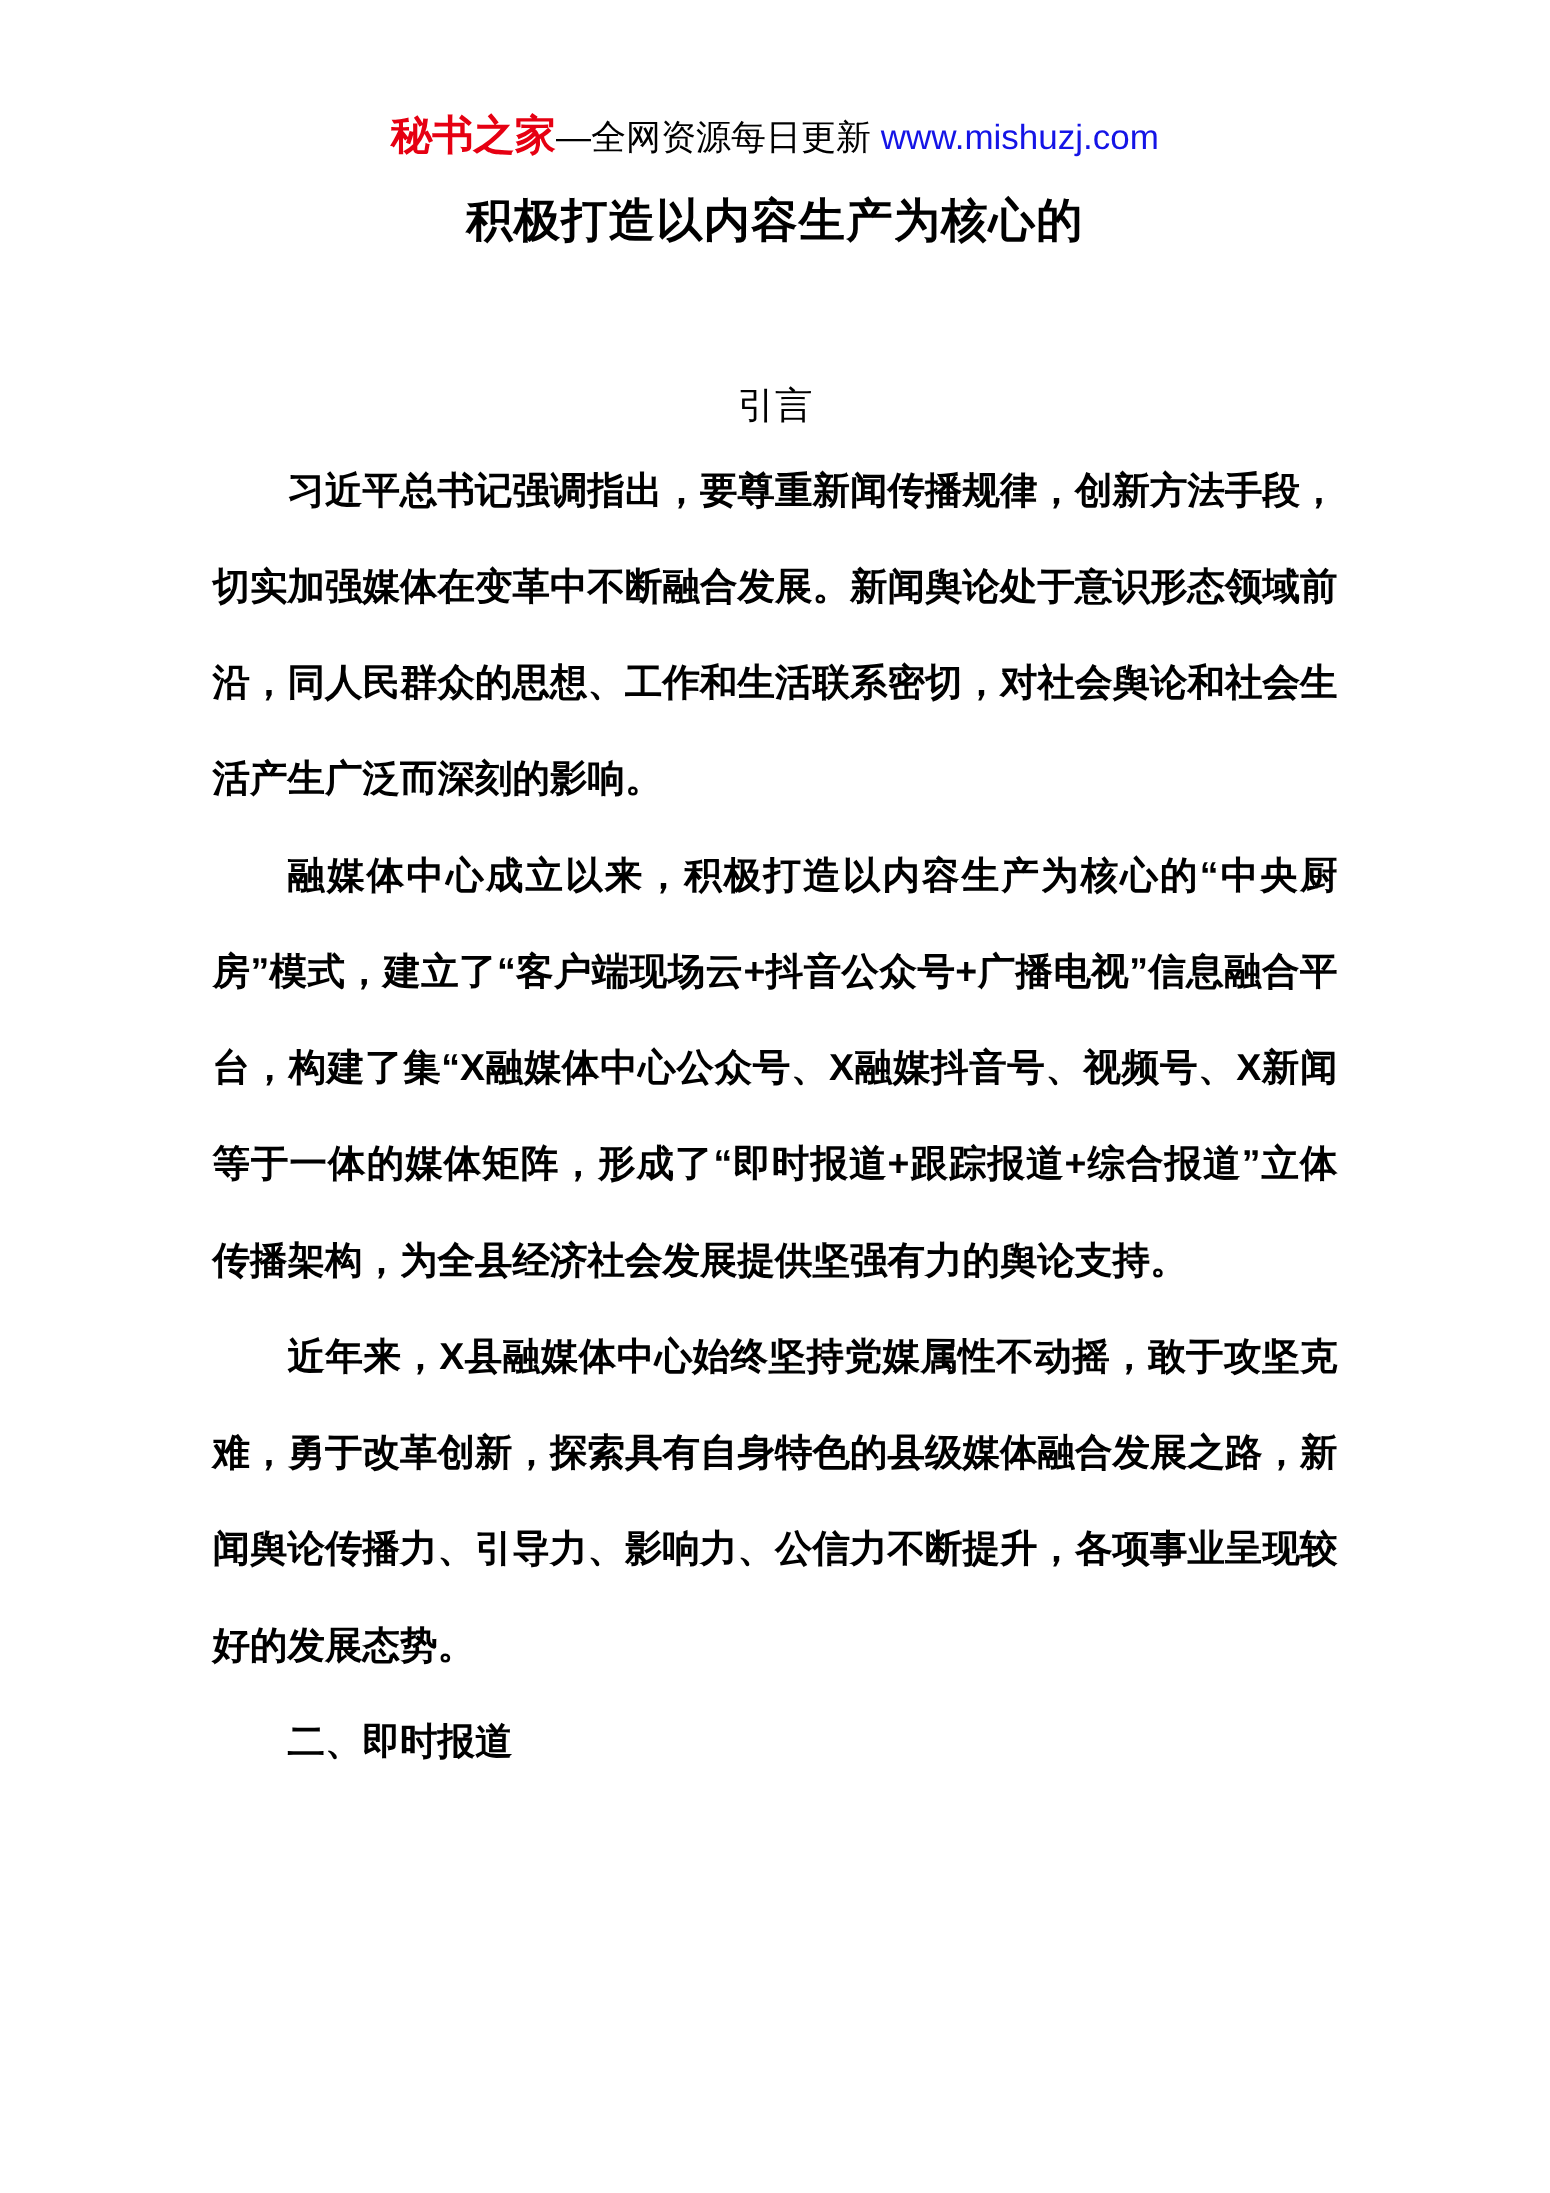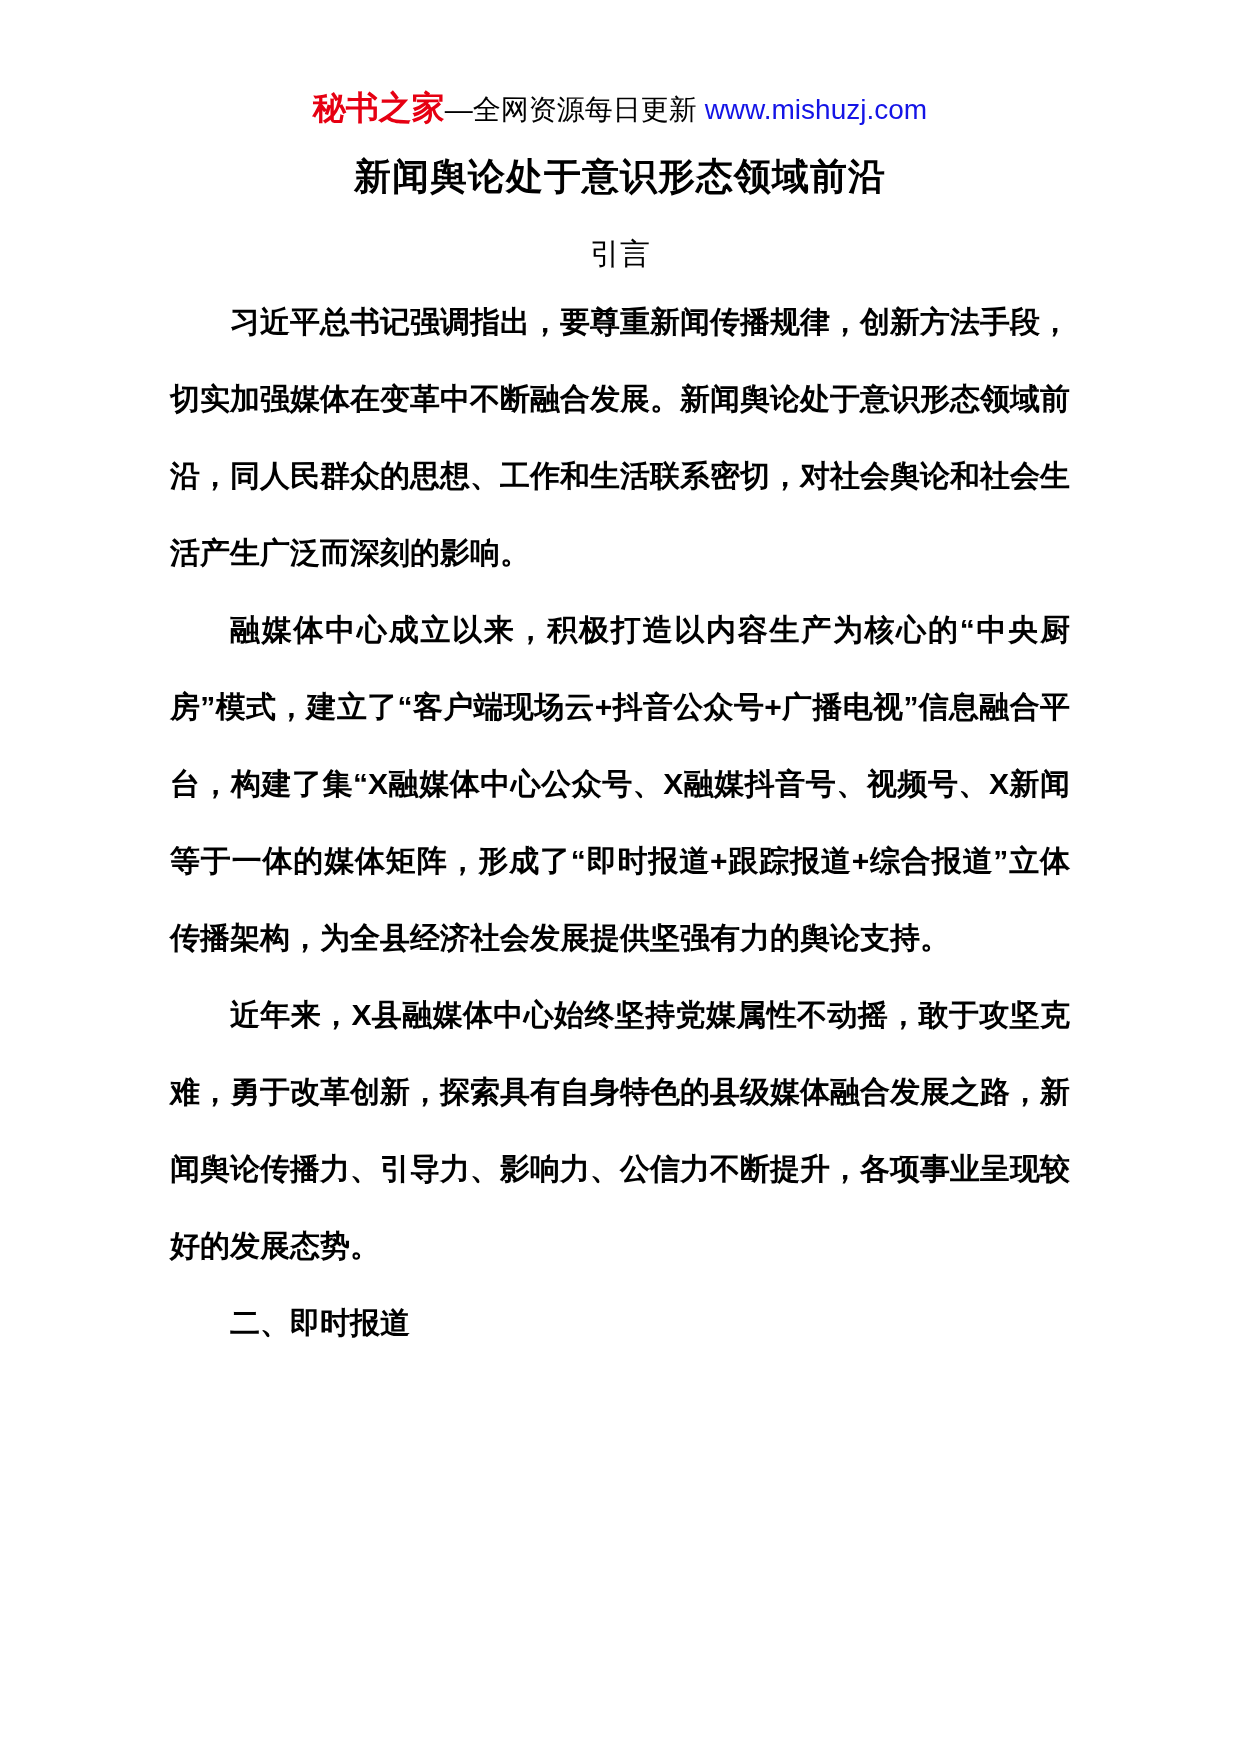--- a/index.html
+++ b/index.html
@@ -43,21 +43,21 @@
   }
   .doc-title {
     margin: 22px 0 0 0;
     text-align: center;
     font-size: 37px;
     line-height: 50px;
     font-weight: bold;
     letter-spacing: 1px;
   }
   .subtitle {
-    margin: 29px 0 6px 0;
+    margin: 100px 0 6px 0;
     text-align: center;
     font-size: 30px;
     line-height: 46px;
     font-weight: normal;
   }
   .para, .heading {
     margin: 0;
     font-size: 30px;
     line-height: 77px;
     text-indent: 2em;
@@ -69,21 +69,21 @@
 </style>
 </head>
 <body>
 
 <div class="page">
 
   <div class="header-line">
     <span class="brand">秘书之家</span><span class="tagline">—全网资源每日更新 </span><span class="url">www.mishuzj.com</span>
   </div>
 
-  <h1 class="doc-title">新闻舆论处于意识形态领域前沿</h1>
+  <h1 class="doc-title">积极打造以内容生产为核心的</h1>
 
   <div class="subtitle">引言</div>
 
   <p class="para">习近平总书记强调指出，要尊重新闻传播规律，创新方法手段，切实加强媒体在变革中不断融合发展。新闻舆论处于意识形态领域前沿，同人民群众的思想、工作和生活联系密切，对社会舆论和社会生活产生广泛而深刻的影响。</p>
 
 
   <p class="para">融媒体中心成立以来，积极打造以内容生产为核心的“中央厨房”模式，建立了“客户端现场云+抖音公众号+广播电视”信息融合平台，构建了集“X融媒体中心公众号、X融媒抖音号、视频号、X新闻等于一体的媒体矩阵，形成了“即时报道+跟踪报道+综合报道”立体传播架构，为全县经济社会发展提供坚强有力的舆论支持。</p>
 
   <p class="para">近年来，X县融媒体中心始终坚持党媒属性不动摇，敢于攻坚克难，勇于改革创新，探索具有自身特色的县级媒体融合发展之路，新闻舆论传播力、引导力、影响力、公信力不断提升，各项事业呈现较好的发展态势。</p>
 

